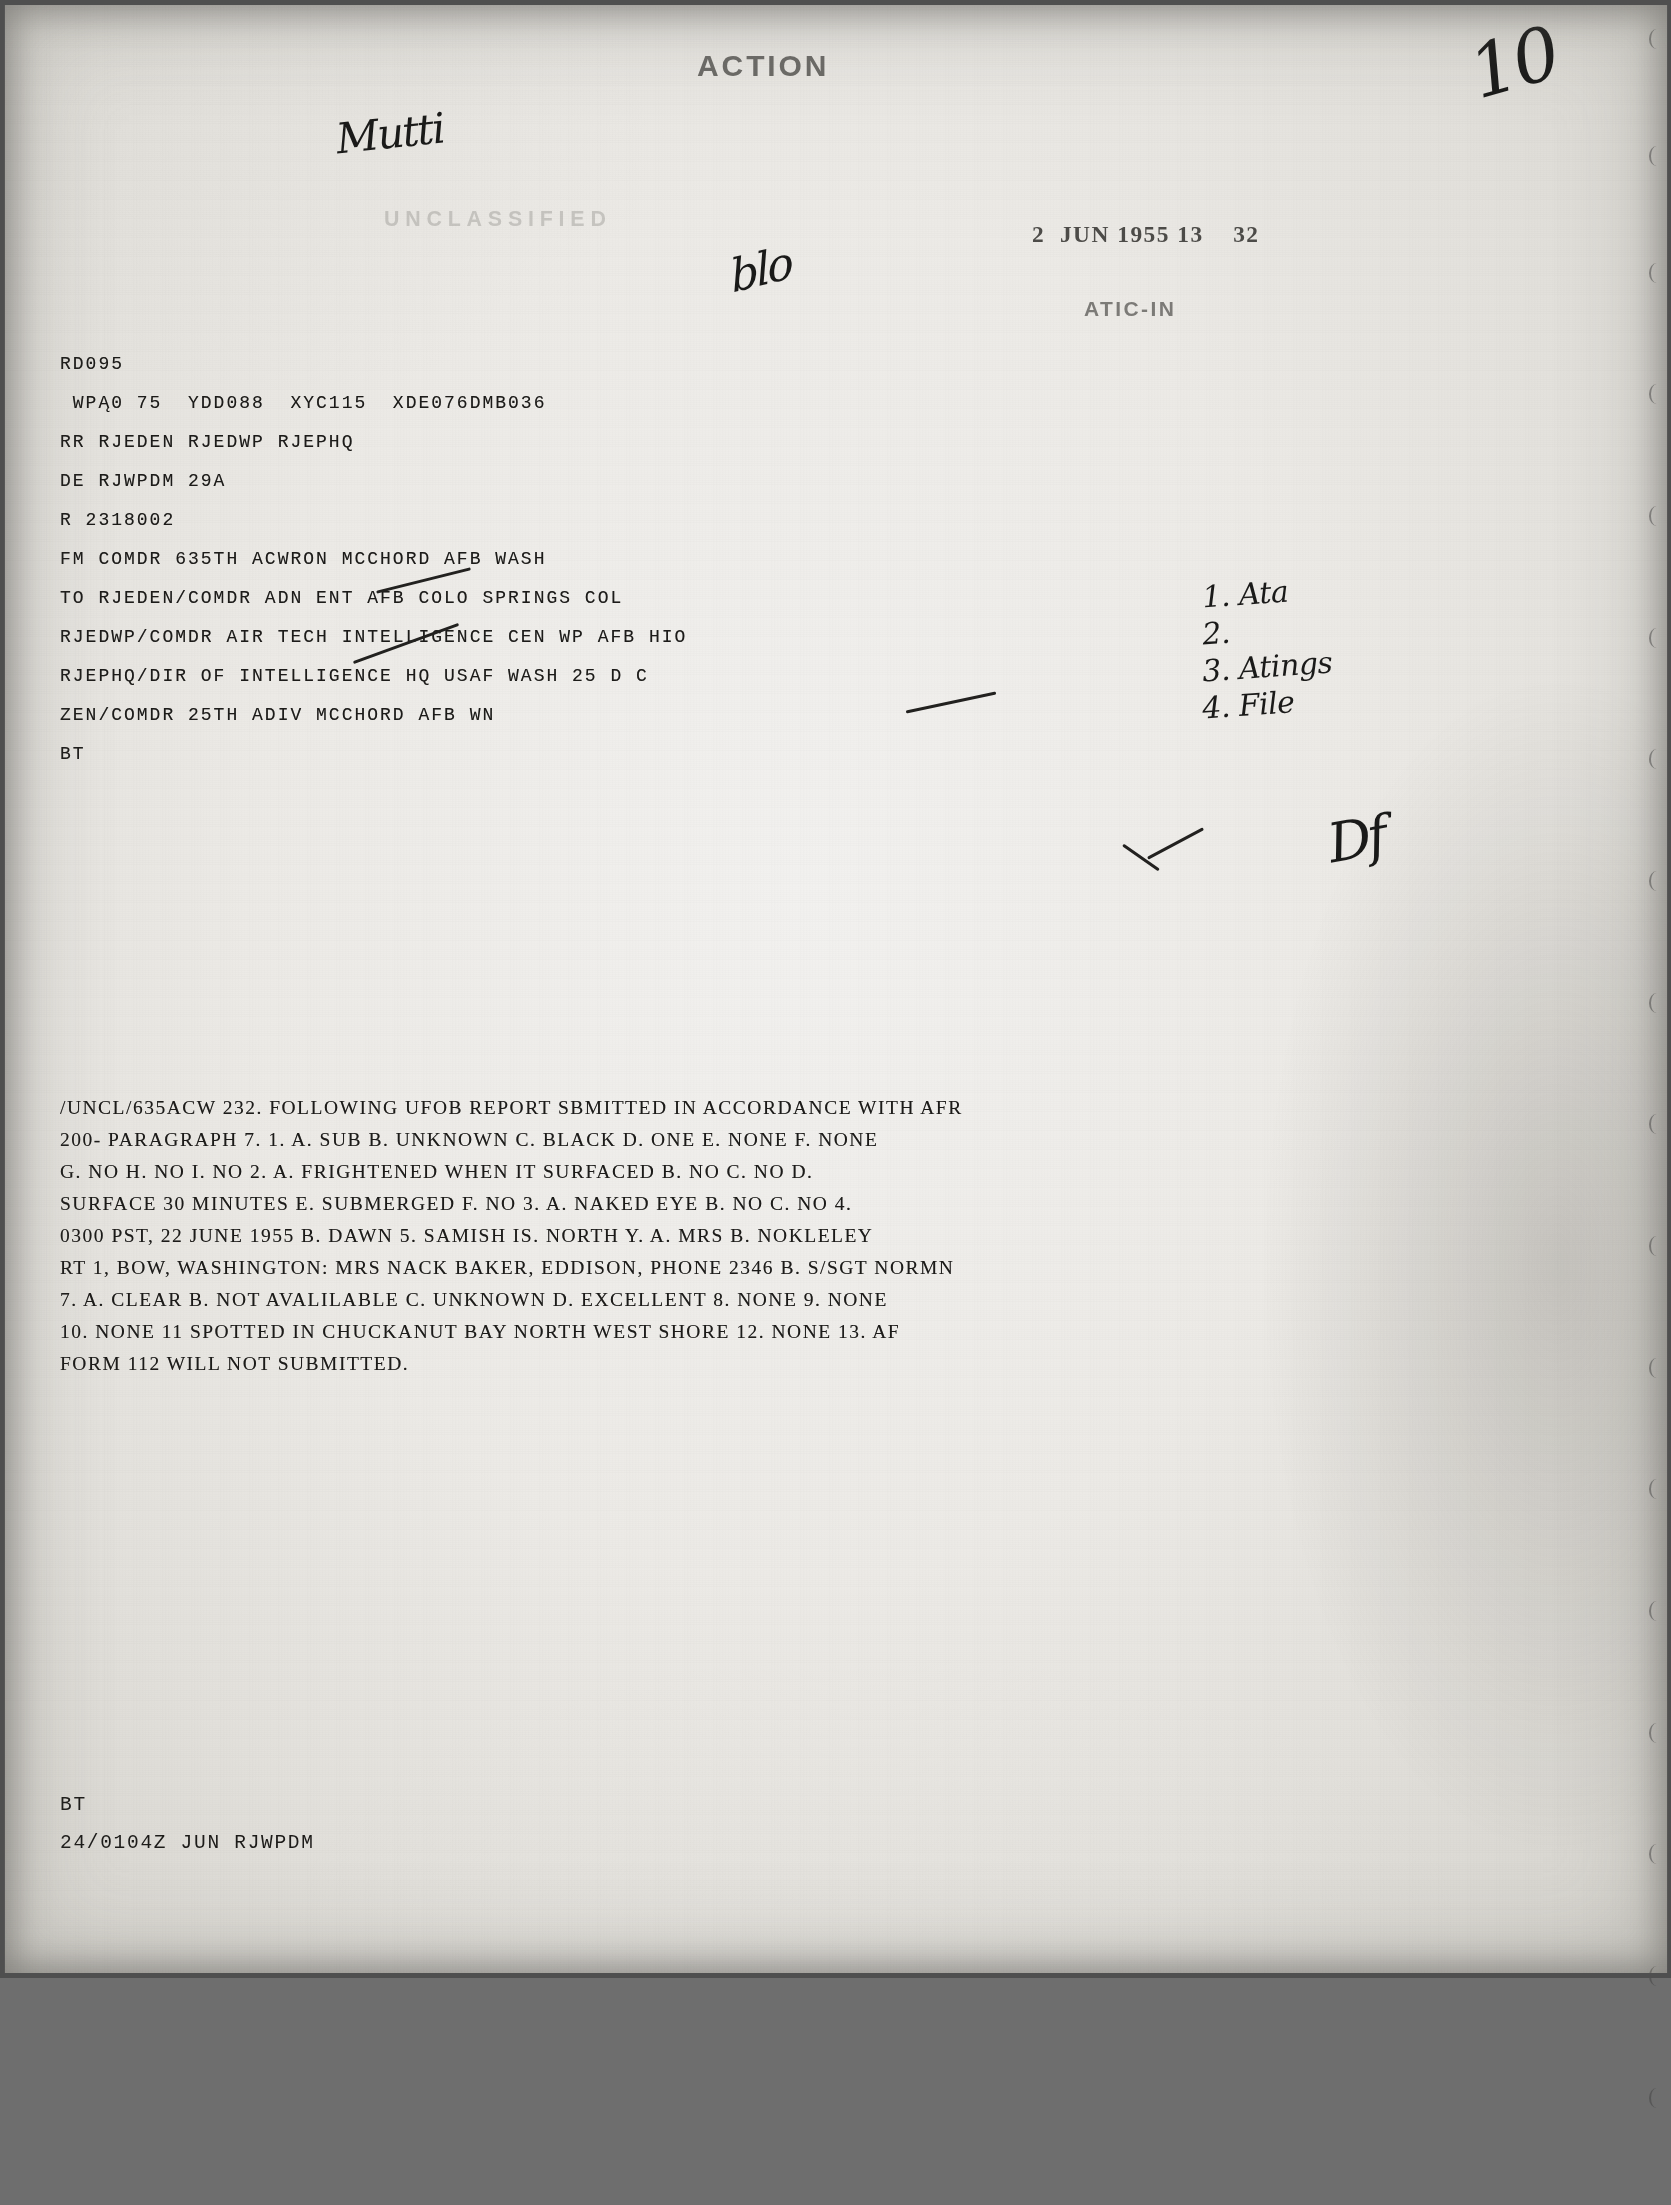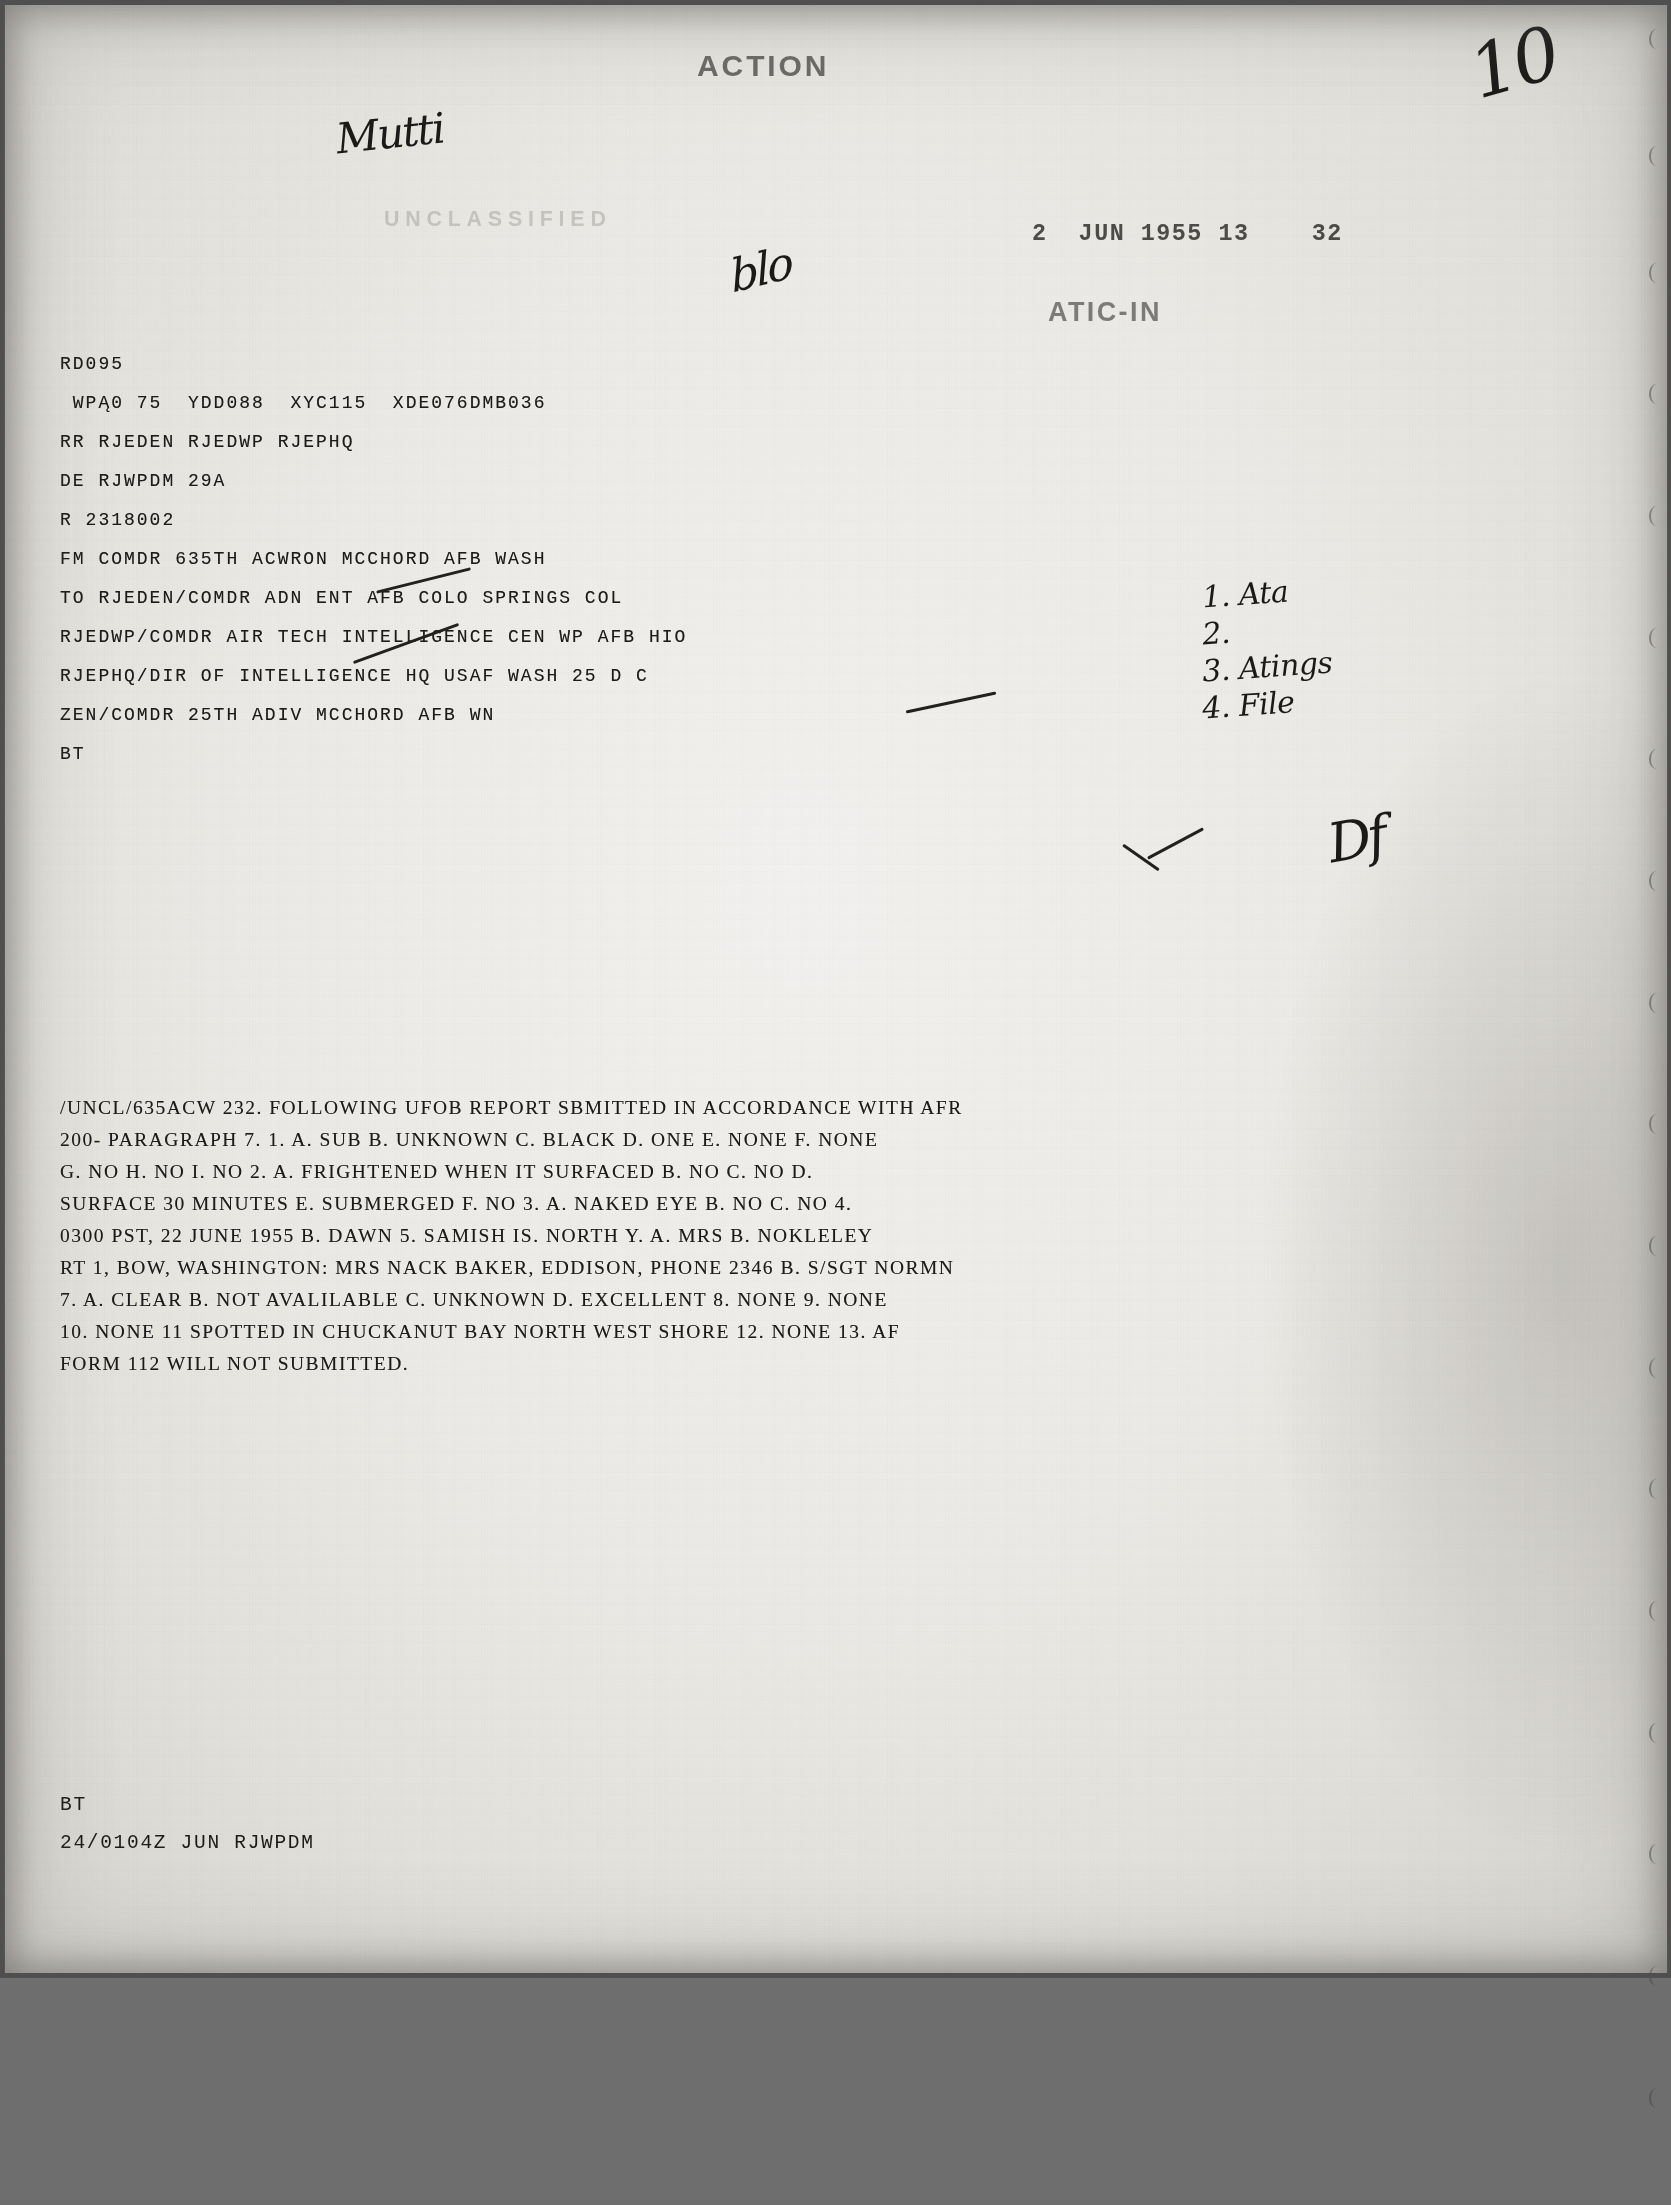--- a/index.html
+++ b/index.html
@@ -132,35 +132,35 @@
     font-weight: 700;
     letter-spacing: 2.9px;
     color: #3c3b38;
     opacity: .72;
     z-index: 12;
   }
   #date-stamp {
     position: absolute;
     left: 1032px;
     top: 221px;
-    font-family: Liberation Mono, monospace;
+    font-family: Liberation Serif, serif;
     font-size: 23.4px;
     font-weight: 700;
     letter-spacing: 1.5px;
     color: #2b2a27;
     opacity: .82;
     z-index: 12;
     white-space: pre;
   }
   #atic-stamp {
     position: absolute;
-    left: 1048px;
+    left: 1084px;
     top: 297px;
     font-family: "Liberation Sans", sans-serif;
-    font-size: 27px;
+    font-size: 21px;
     font-weight: 600;
     letter-spacing: 2.4px;
     color: #3a3936;
     opacity: .62;
     z-index: 12;
   }
   #ghost-stamp {
     position: absolute;
     left: 384px;
     top: 207px;

